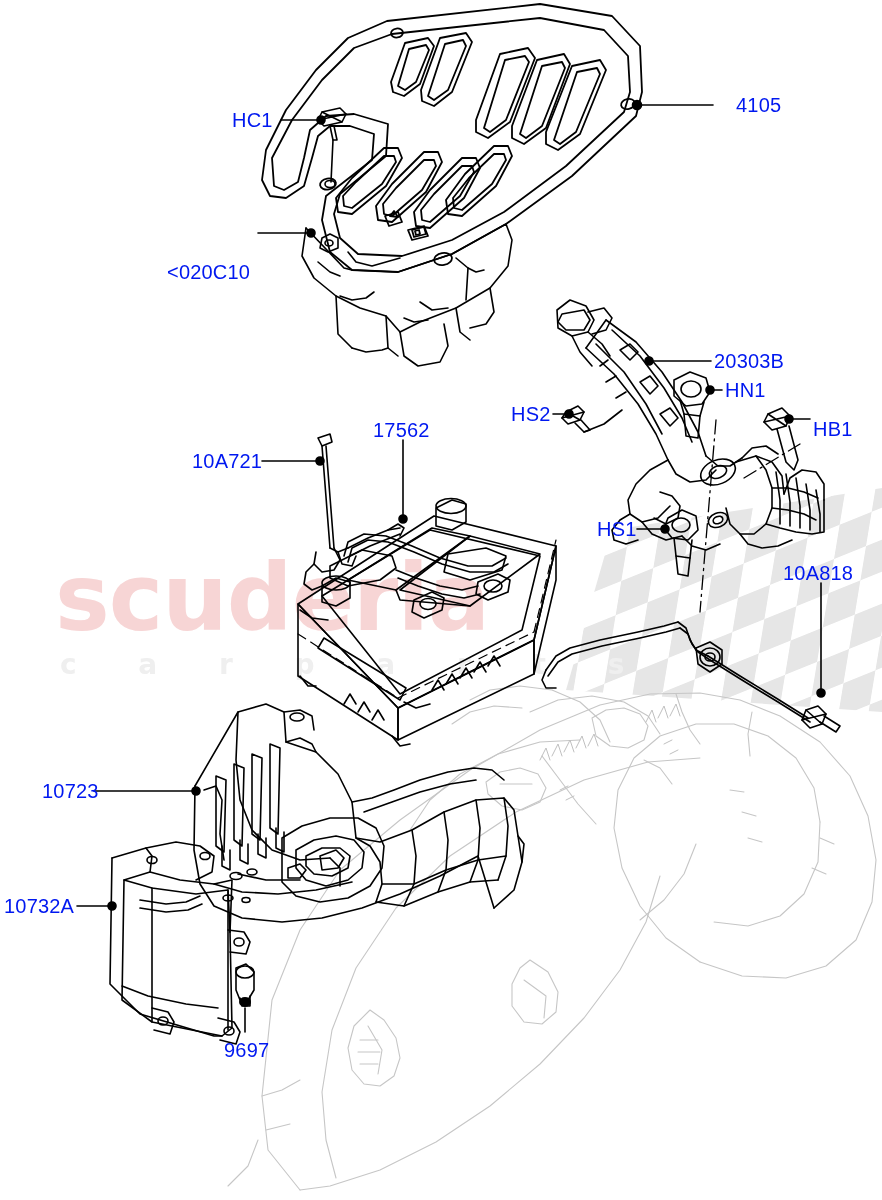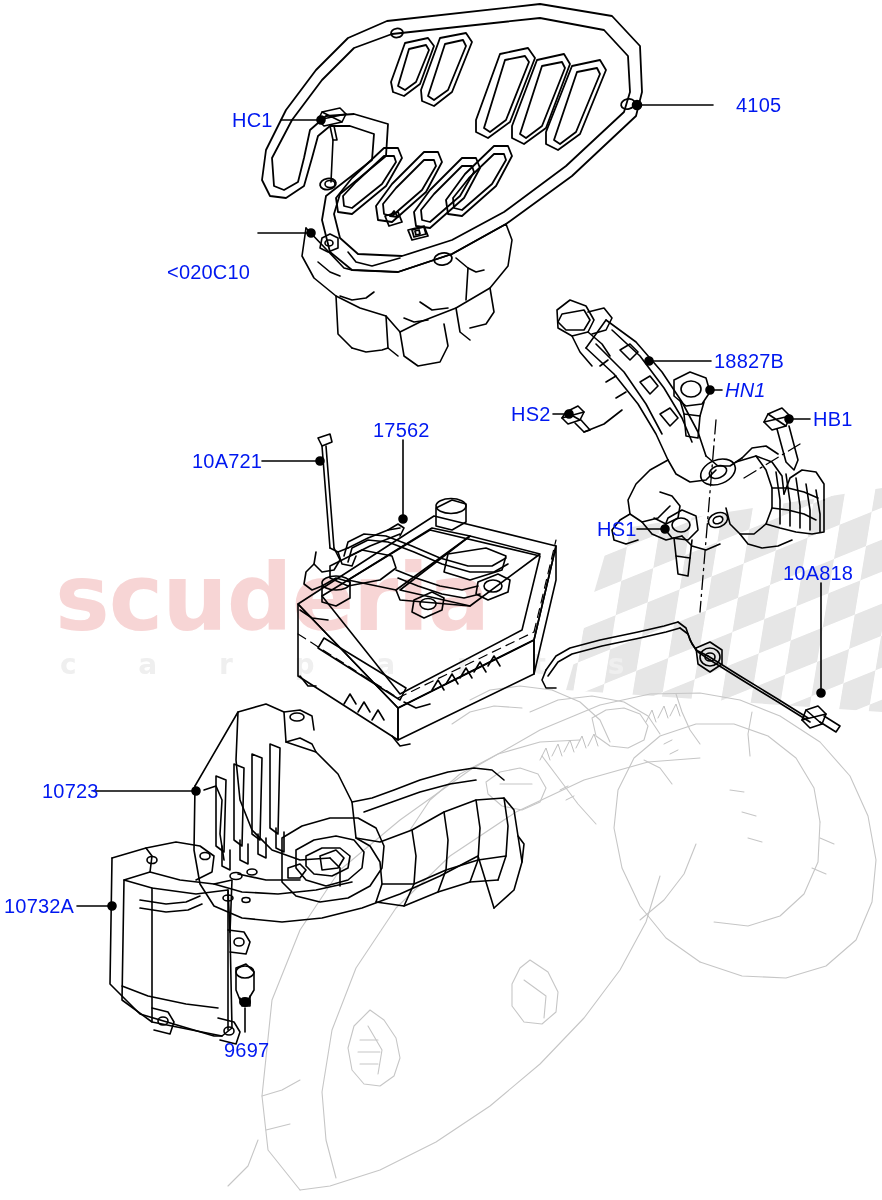--- a/index.html
+++ b/index.html
@@ -494,24 +494,24 @@
 
         <path d="M245 1008 L245 1032"></path>
       </g>
     </g>
   </svg>
 
   <div id="label-layer">
     <div class="callout" style="left:232px; top:110px;">HC1</div>
     <div class="callout" style="left:716px; top:95px;margin-left:20px;">4105</div>
     <div class="callout" style="left:167px; top:223px;margin-top:39px;">&lt;020C10</div>
-    <div class="callout" style="left:714px; top:351px;">18827B</div>
-    <div class="callout" style="left:725px; top:380px;font-style:italic;">HN1</div>
+    <div class="callout" style="left:714px; top:351px;">20303B</div>
+    <div class="callout" style="left:725px; top:380px;">HN1</div>
     <div class="callout" style="left:511px; top:404px;">HS2</div>
-    <div class="callout" style="left:813px; top:409px;">HB1</div>
+    <div class="callout" style="left:813px; top:419px;">HB1</div>
     <div class="callout" style="left:373px; top:420px;">17562</div>
     <div class="callout" style="left:192px; top:451px;">10A721</div>
     <div class="callout" style="left:597px; top:519px;">HS1</div>
     <div class="callout" style="left:783px; top:563px;">10A818</div>
     <div class="callout" style="left:42px;  top:781px;">10723</div>
     <div class="callout" style="left:4px;   top:896px;">10732A</div>
     <div class="callout" style="left:224px; top:1040px;">9697</div>
   </div>
 
 </div>

